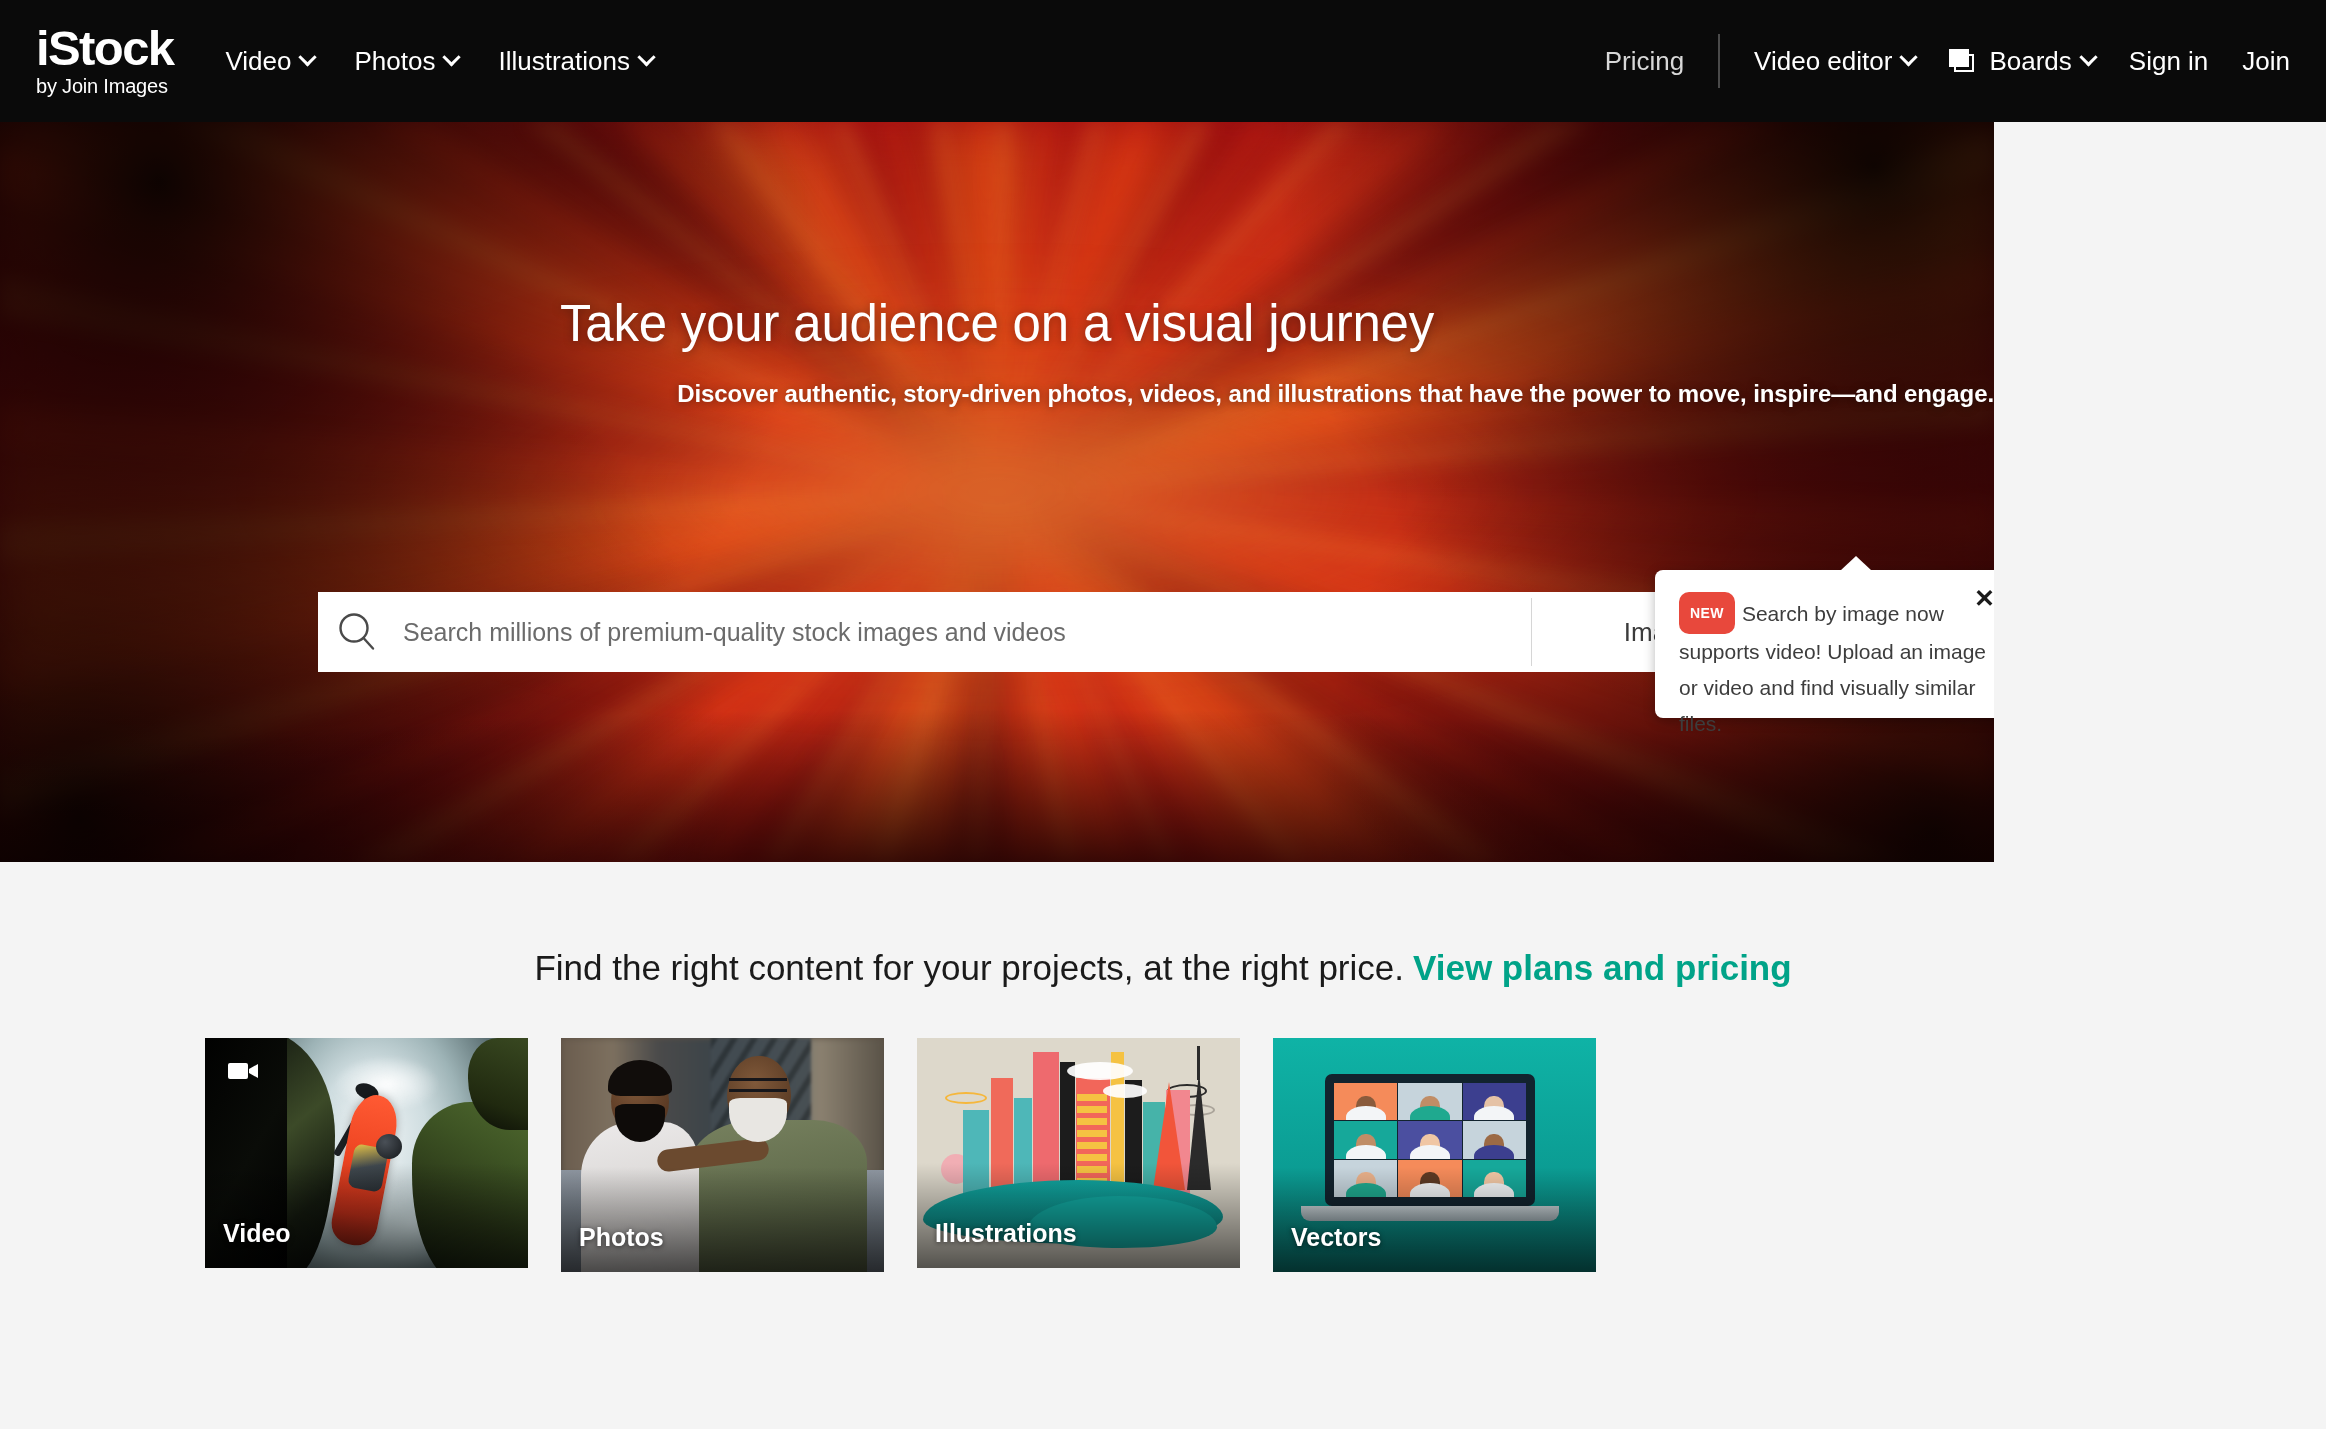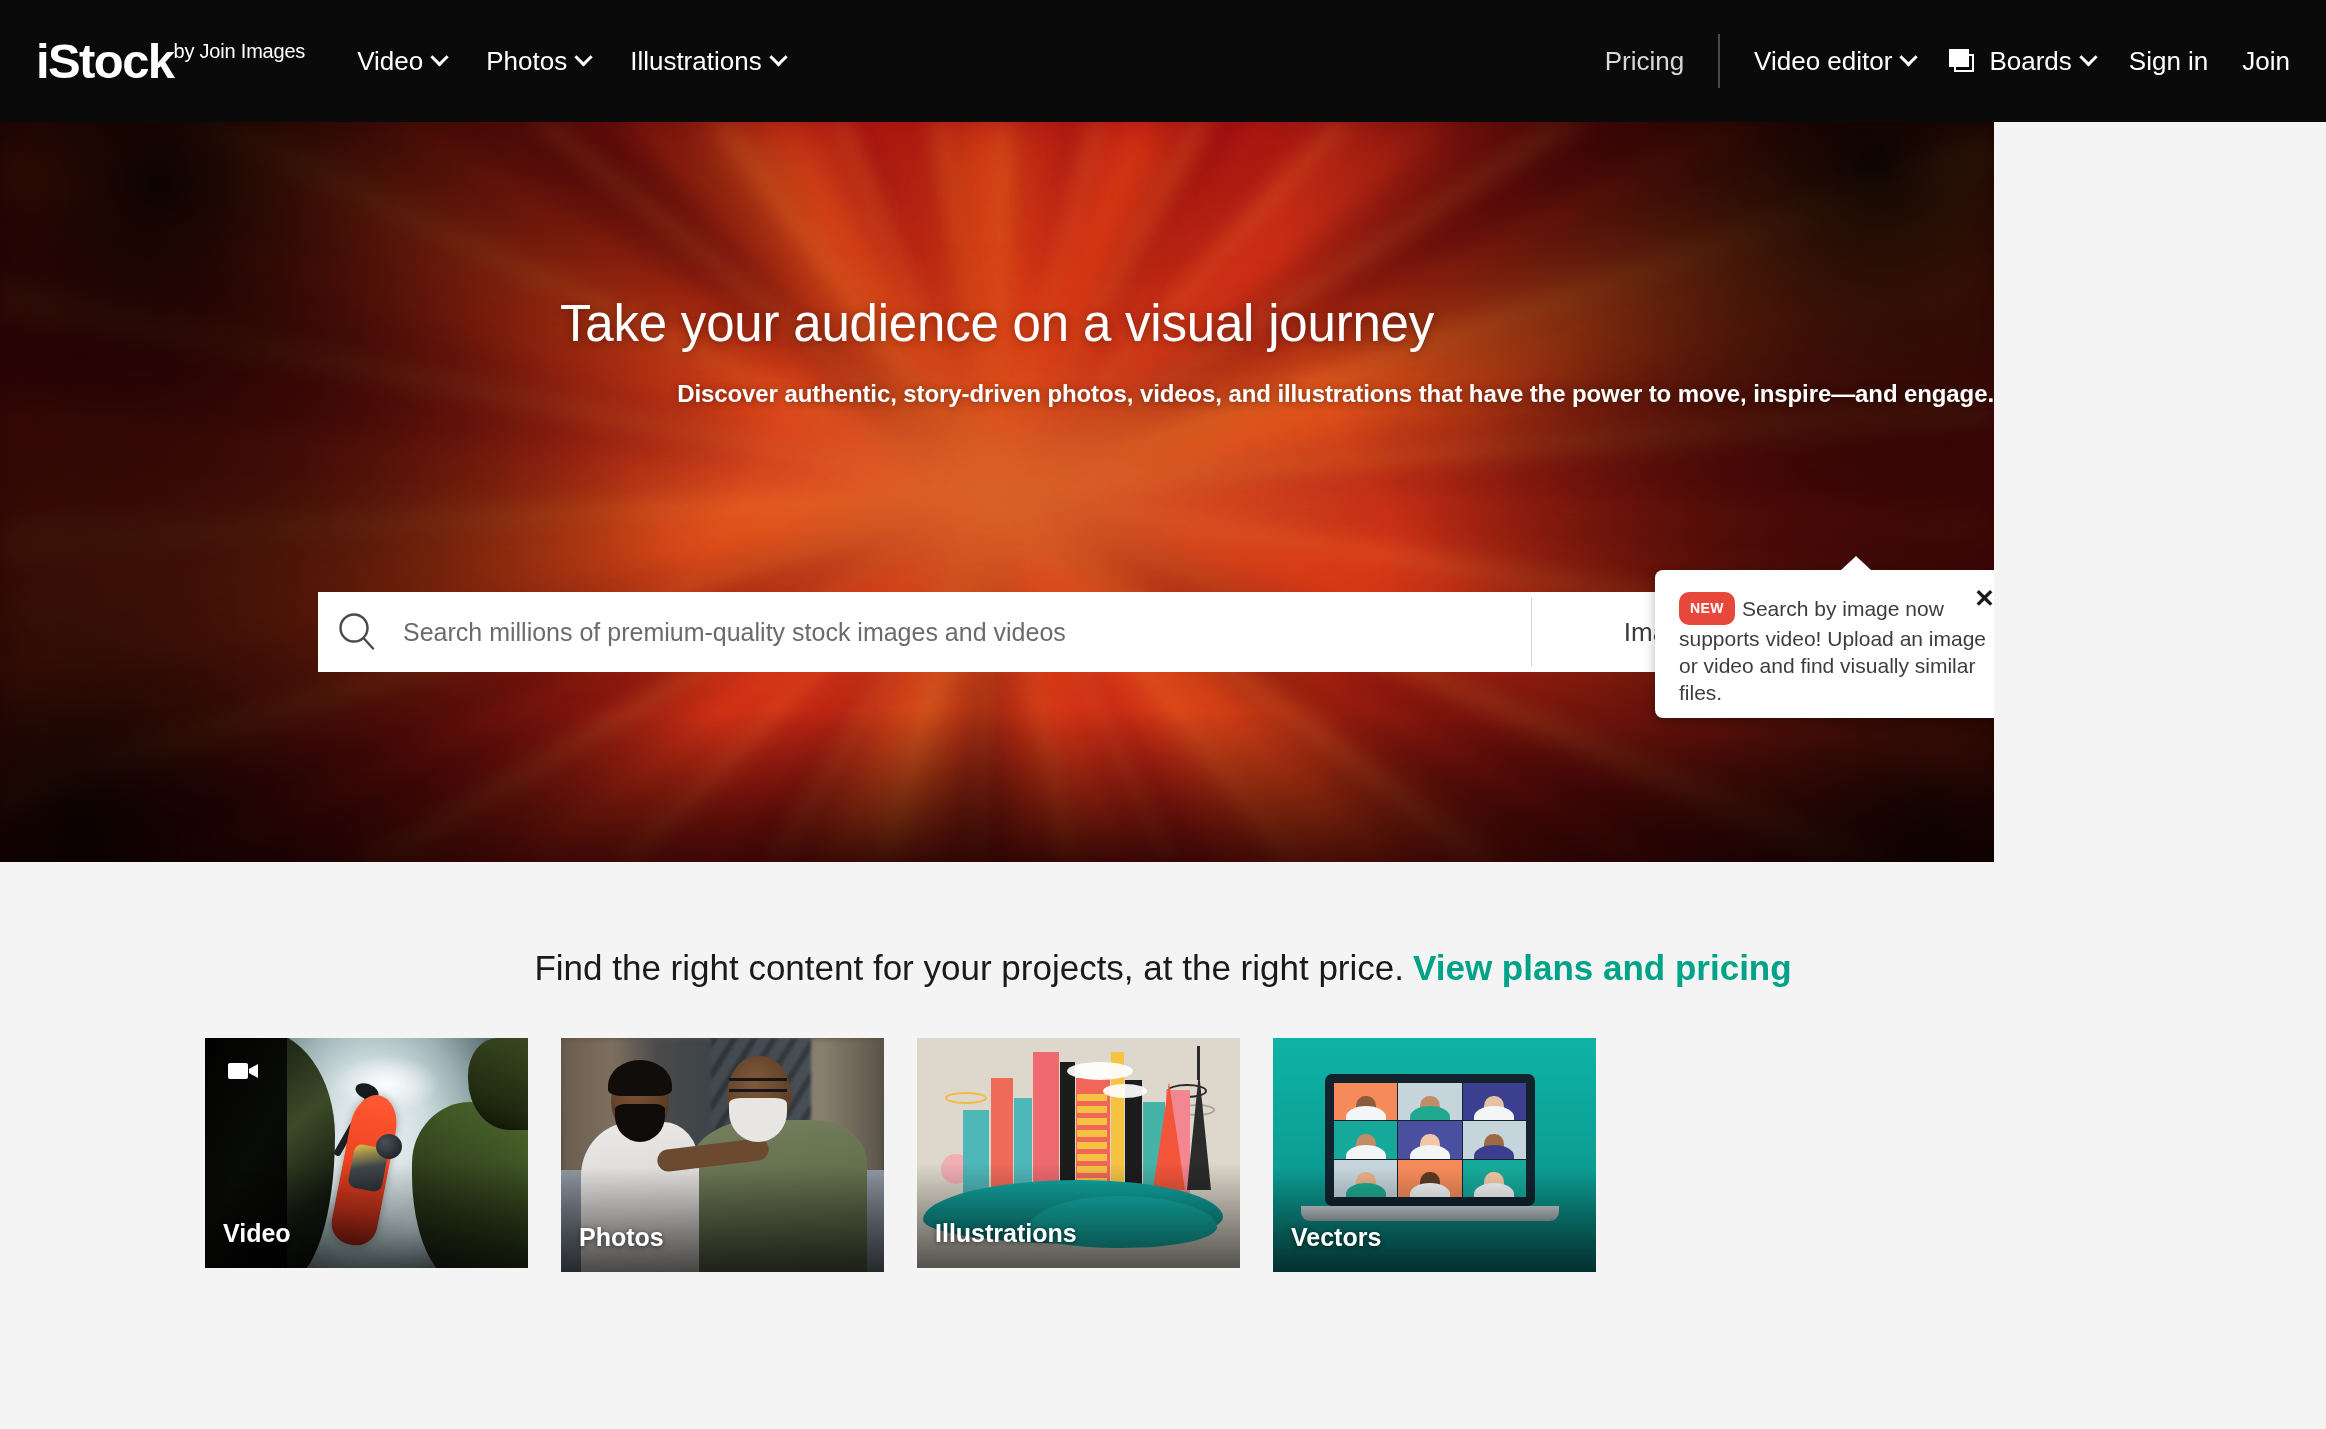--- a/index.html
+++ b/index.html
@@ -12,21 +12,21 @@
 
   
   .header {
     position: absolute; top: 0; left: 0;
     width: 2326px; height: 122px;
     background: #0a0a0a;
     display: flex; align-items: center;
   }
   .logo-block {
     margin-left: 36px; margin-right: 52px;
-    display: flex; flex-direction: row; justify-content: center;
+    display: flex; flex-direction: column; justify-content: center;
     cursor: pointer;
   }
   .logo-main {
     color: #ffffff; font-size: 49px; font-weight: bold;
     letter-spacing: -1.6px; line-height: 48px;
   }
   .logo-sub {
     color: #ffffff; font-size: 20px; font-weight: normal;
     letter-spacing: -0.2px; line-height: 24px; margin-top: 2px;
   }
@@ -165,21 +165,21 @@
     background: #ffffff; border-radius: 8px;
     box-shadow: 0 3px 12px rgba(0,0,0,.28);
     padding: 22px 24px 0 24px;
   }
   .tooltip:before {
     content: ""; position: absolute; top: -14px; left: 185px;
     border-left: 16px solid transparent; border-right: 16px solid transparent;
     border-bottom: 15px solid #ffffff;
   }
   .tt-text {
-    font-size: 21px; line-height: 27px; color: #3d3d3d;
+    font-size: 21px; line-height: 36px; color: #3d3d3d;
     font-family: "Liberation Sans", sans-serif;
   }
   .tt-badge {
     display: inline-block; background: #e8483c; color: #ffffff;
     font-size: 14px; font-weight: bold; letter-spacing: .4px;
     border-radius: 10px; padding: 3px 11px 3px 11px;
     vertical-align: 3px; margin-right: 7px;
   }
   .tt-close {
     position: absolute; top: 16px; right: 18px;

